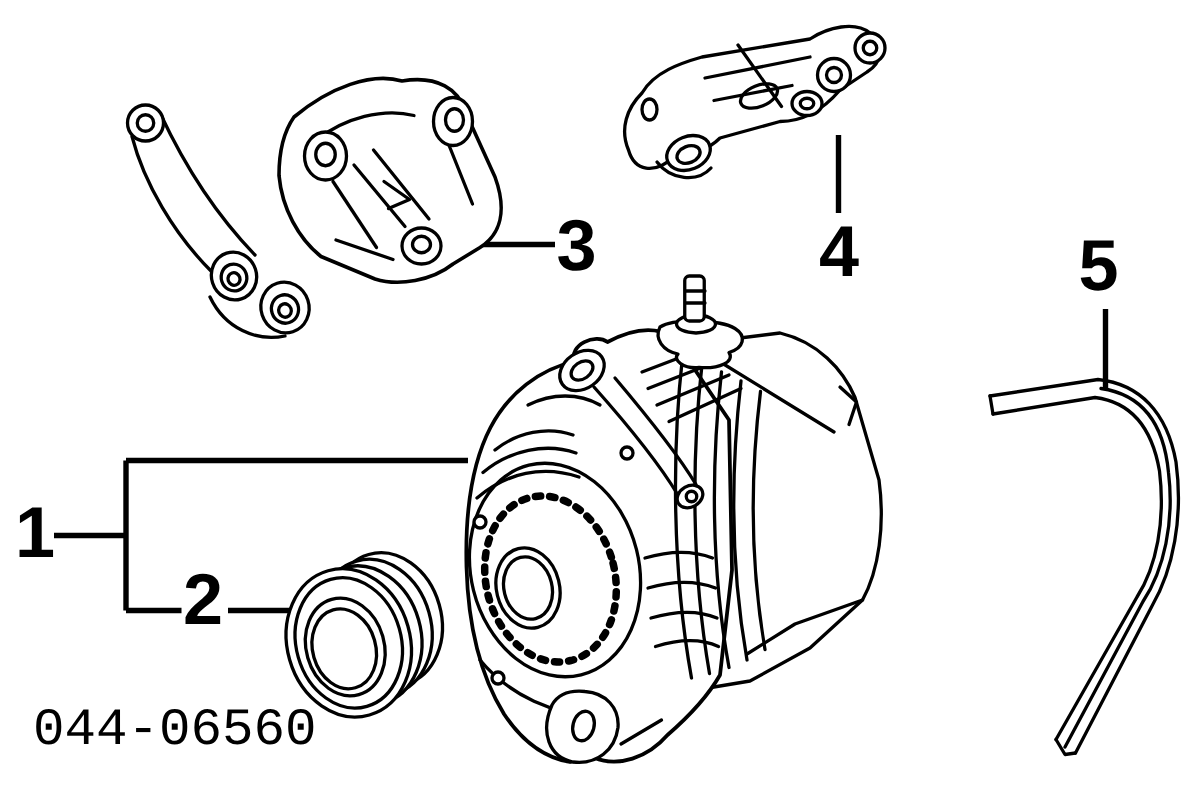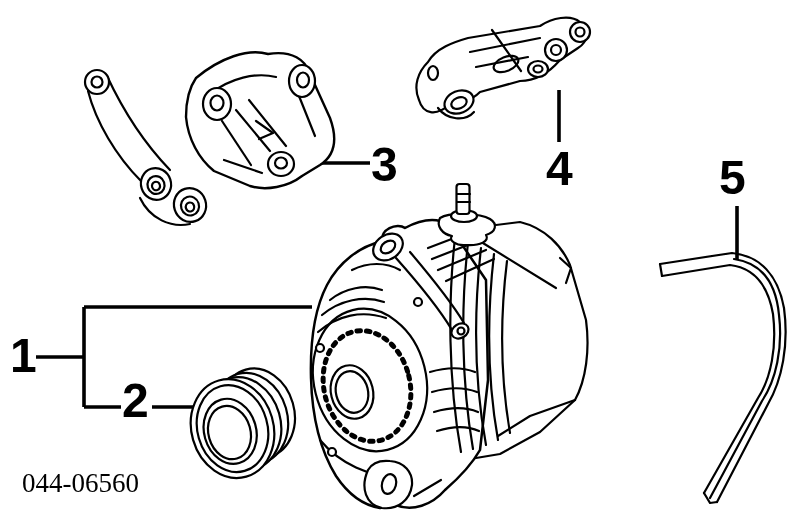--- a/index.html
+++ b/index.html
@@ -6,22 +6,22 @@
   #stage{
     position:relative;width:800px;height:525px;background:#ffffff;
     overflow:hidden;font-family:"Liberation Sans",sans-serif;
   }
   #artwork{position:absolute;left:0;top:0;}
   .callout{
     position:absolute;font-weight:bold;font-size:48px;line-height:1;
     color:#000;font-family:"Liberation Sans",sans-serif;user-select:none;
   }
   .diagram-code{
-    position:absolute;left:22px;top:470px;font-size:27px;line-height:1;
-    font-family:Liberation Serif, serif;font-weight:400;color:#000;
+    position:absolute;left:22px;top:470px;font-size:35px;line-height:1;
+    font-family:Liberation Mono, monospace;font-weight:400;color:#000;
     letter-spacing:0px;
   }
   svg *{vector-effect:non-scaling-stroke;}
 </style>
 </head>
 <body>
 
 <div id="stage">
 
   <svg id="artwork" width="800" height="525" viewBox="0 0 800 525" fill="none" stroke="#000" stroke-width="2.2" stroke-linecap="round" stroke-linejoin="round">

